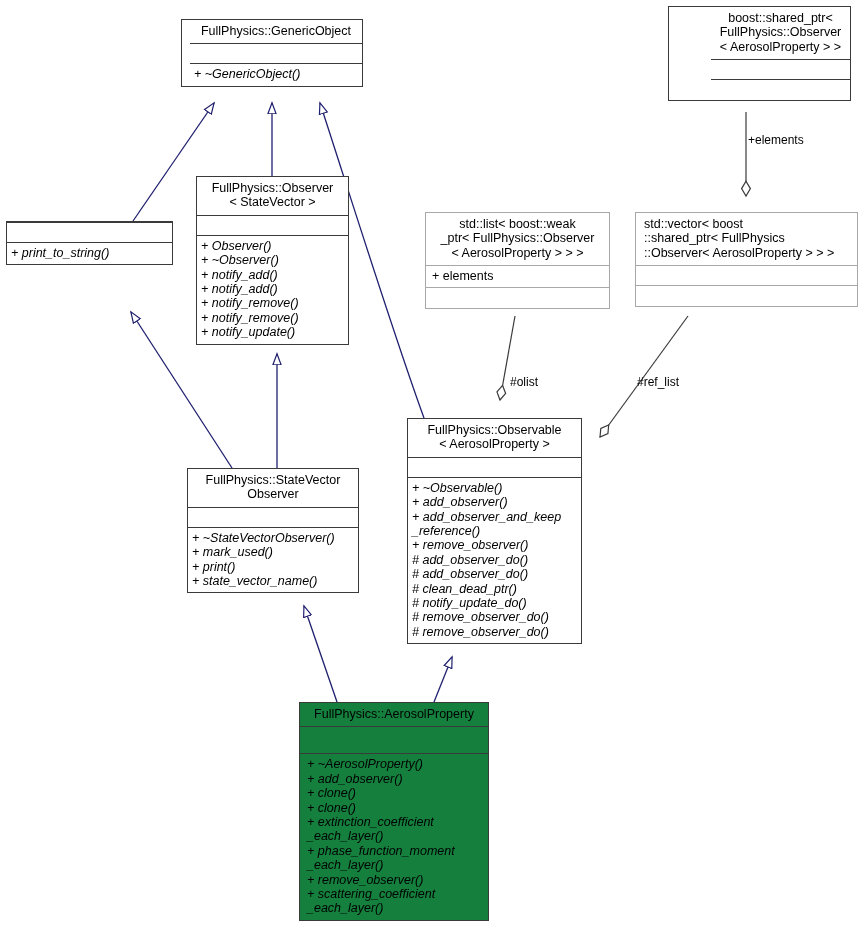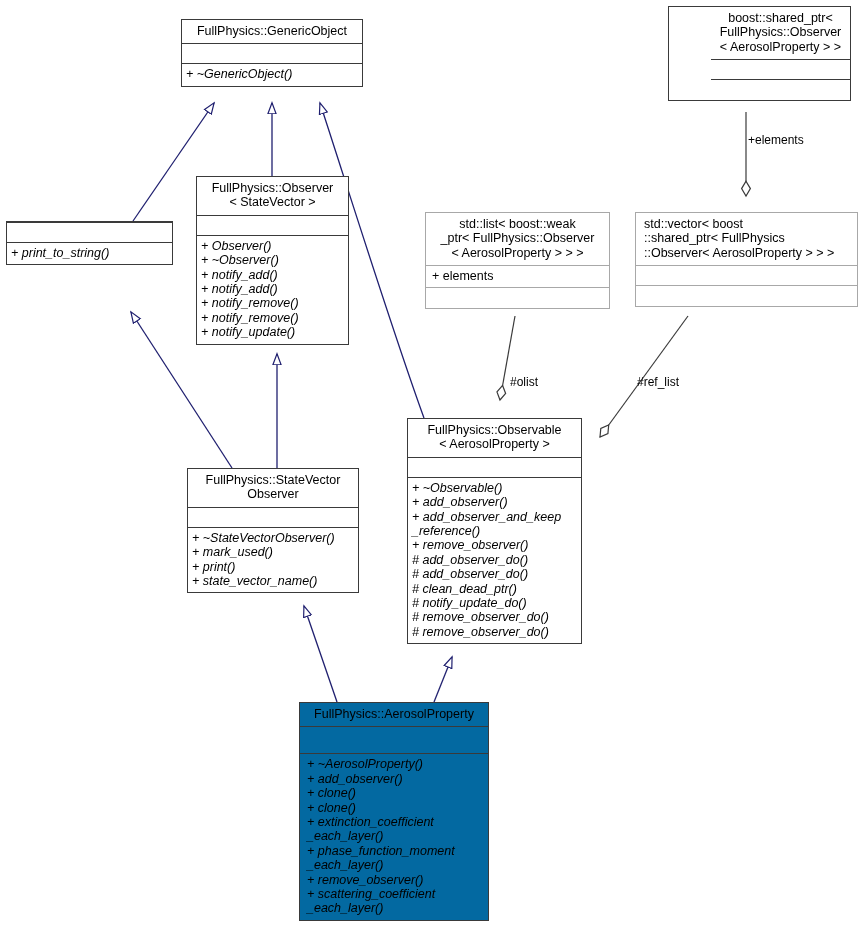--- a/index.html
+++ b/index.html
@@ -30,21 +30,21 @@
     box-sizing: border-box;
     background: #ffffff;
     border: 1px solid #2b2b2b;
     font-size: 12.5px;
     line-height: 14.4px;
     color: #000000;
     z-index: 5;
   }
   .uml-node.thick { border: 1.6px solid #3a3a3a; }
   .uml-node.gray-border { border: 1px solid #a8a8a8; }
-  .uml-node.filled { background: #0369a1; }
+  .uml-node.filled { background: #15803d; }
   .node-title {
     text-align: center;
     padding: 4px 5px 5px 5px;
     white-space: pre-line;
   }
   .node-sep {
     border-top: 1px solid #2b2b2b;
   }
   .gray-border .node-sep { border-top: 1px solid #a8a8a8; }
   .thick .node-sep { border-top: 1.4px solid #3a3a3a; }
@@ -97,21 +97,21 @@
 
     <path d="M 434,702 L 452,657" fill="none" stroke="#1f1f6f" stroke-width="1.3" marker-end="url(#inh-arrow)"></path>
 
     <path d="M 515,316 L 500,400" fill="none" stroke="#3a3a3a" stroke-width="1.2" marker-end="url(#agg-diamond)"></path>
 
     <path d="M 688,316 L 600,437" fill="none" stroke="#3a3a3a" stroke-width="1.2" marker-end="url(#agg-diamond)"></path>
 
     <path d="M 746,112 L 746,196" fill="none" stroke="#3a3a3a" stroke-width="1.2" marker-end="url(#agg-diamond)"></path>
   </svg>
 
-  <div class="uml-node thick" style="left:181px; top:19px; width:182px;">
+  <div class="uml-node thick" style="left:181px; top:19px; width:182px;padding-left:8px;">
     <div class="node-title">FullPhysics::GenericObject</div>
     <div class="node-sep"></div>
     <div class="node-attrs empty"></div>
     <div class="node-sep"></div>
     <div class="node-ops">+ ~GenericObject()</div>
   </div>
 
   <div class="uml-node thick" style="left:668px; top:6px; width:183px;padding-left:42px;">
     <div class="node-title">boost::shared_ptr&lt;
  FullPhysics::Observer

